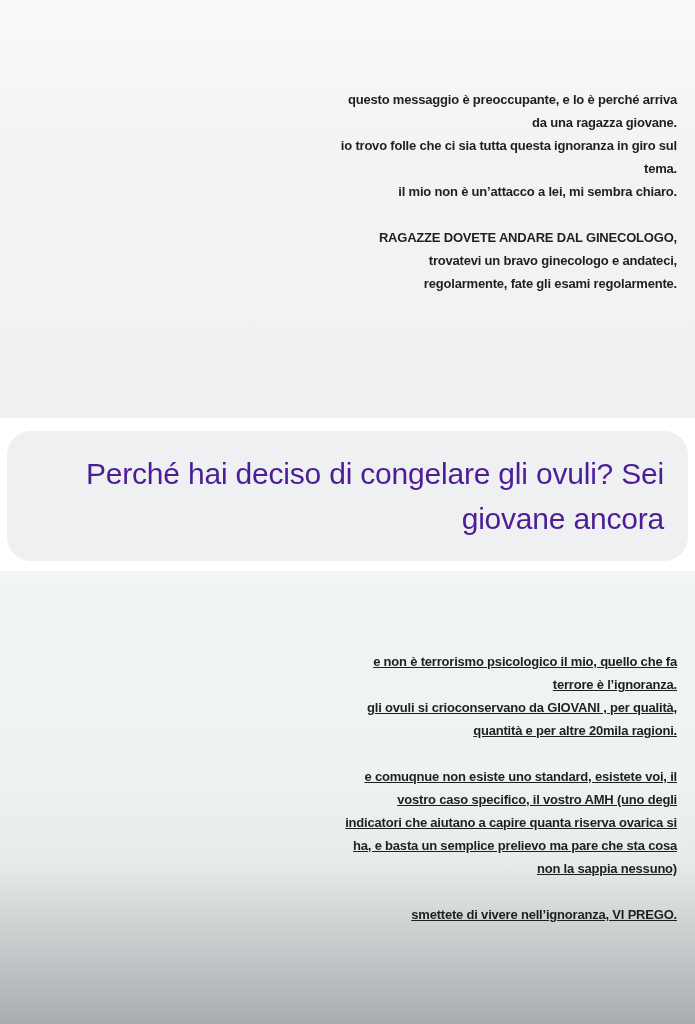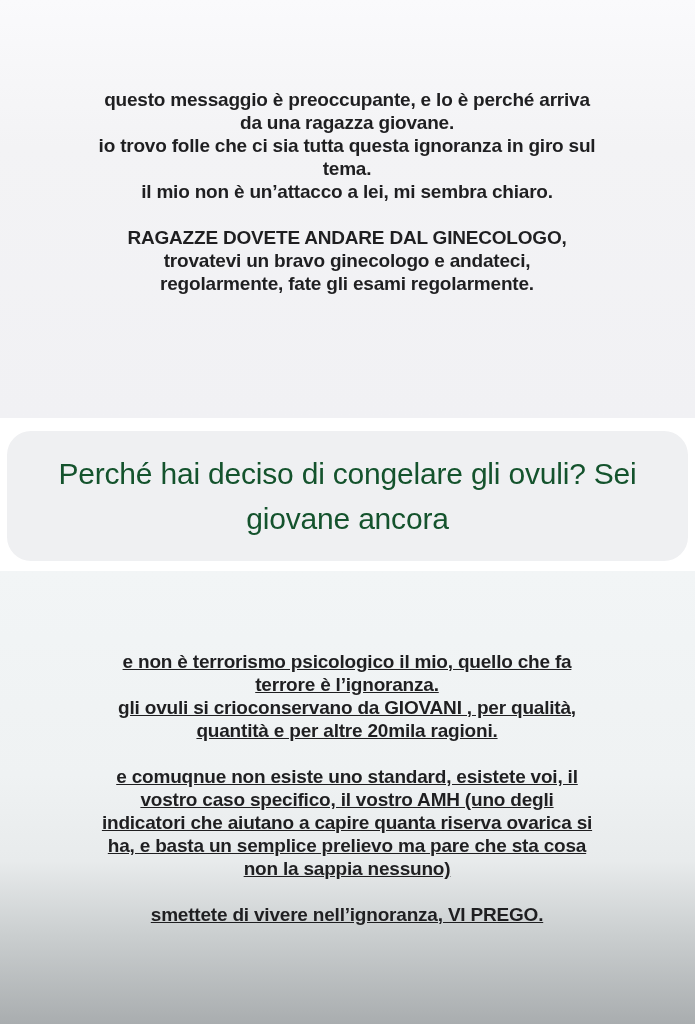--- a/index.html
+++ b/index.html
@@ -22,23 +22,23 @@
     top: 0;
     left: 0;
     width: 695px;
     height: 418px;
     background: linear-gradient(180deg, #fafafc 0%, #f3f3f5 35%, #f1f1f4 100%);
   }
   .story-text {
     position: absolute;
     left: 17px;
     right: 18px;
-    text-align: center;
+    text-align: right;
     font-weight: bold;
-    font-size: 19px;
+    font-size: 13px;
     line-height: 23px;
     letter-spacing: -0.2px;
     color: #1f1f21;
     white-space: pre-line;
   }
   .story-text.top { top: 88px; }
   .story-text.bottom { top: 79px; text-decoration: underline; }
   
   .question-card {
     position: absolute;
@@ -48,23 +48,23 @@
     height: 130px;
     background: #eff0f2;
     border-radius: 24px;
   }
   .question-text {
     box-sizing: border-box;
     padding: 20px 24px;
     font-size: 30px;
     line-height: 45px;
     letter-spacing: -0.2px;
-    color: #14532d;
+    color: #4c1d95;
     white-space: pre-line;
-    text-align: center;
+    text-align: right;
   }
   
   .bottom-section {
     position: absolute;
     top: 571px;
     left: 0;
     width: 695px;
     height: 453px;
     background: linear-gradient(
       180deg,

